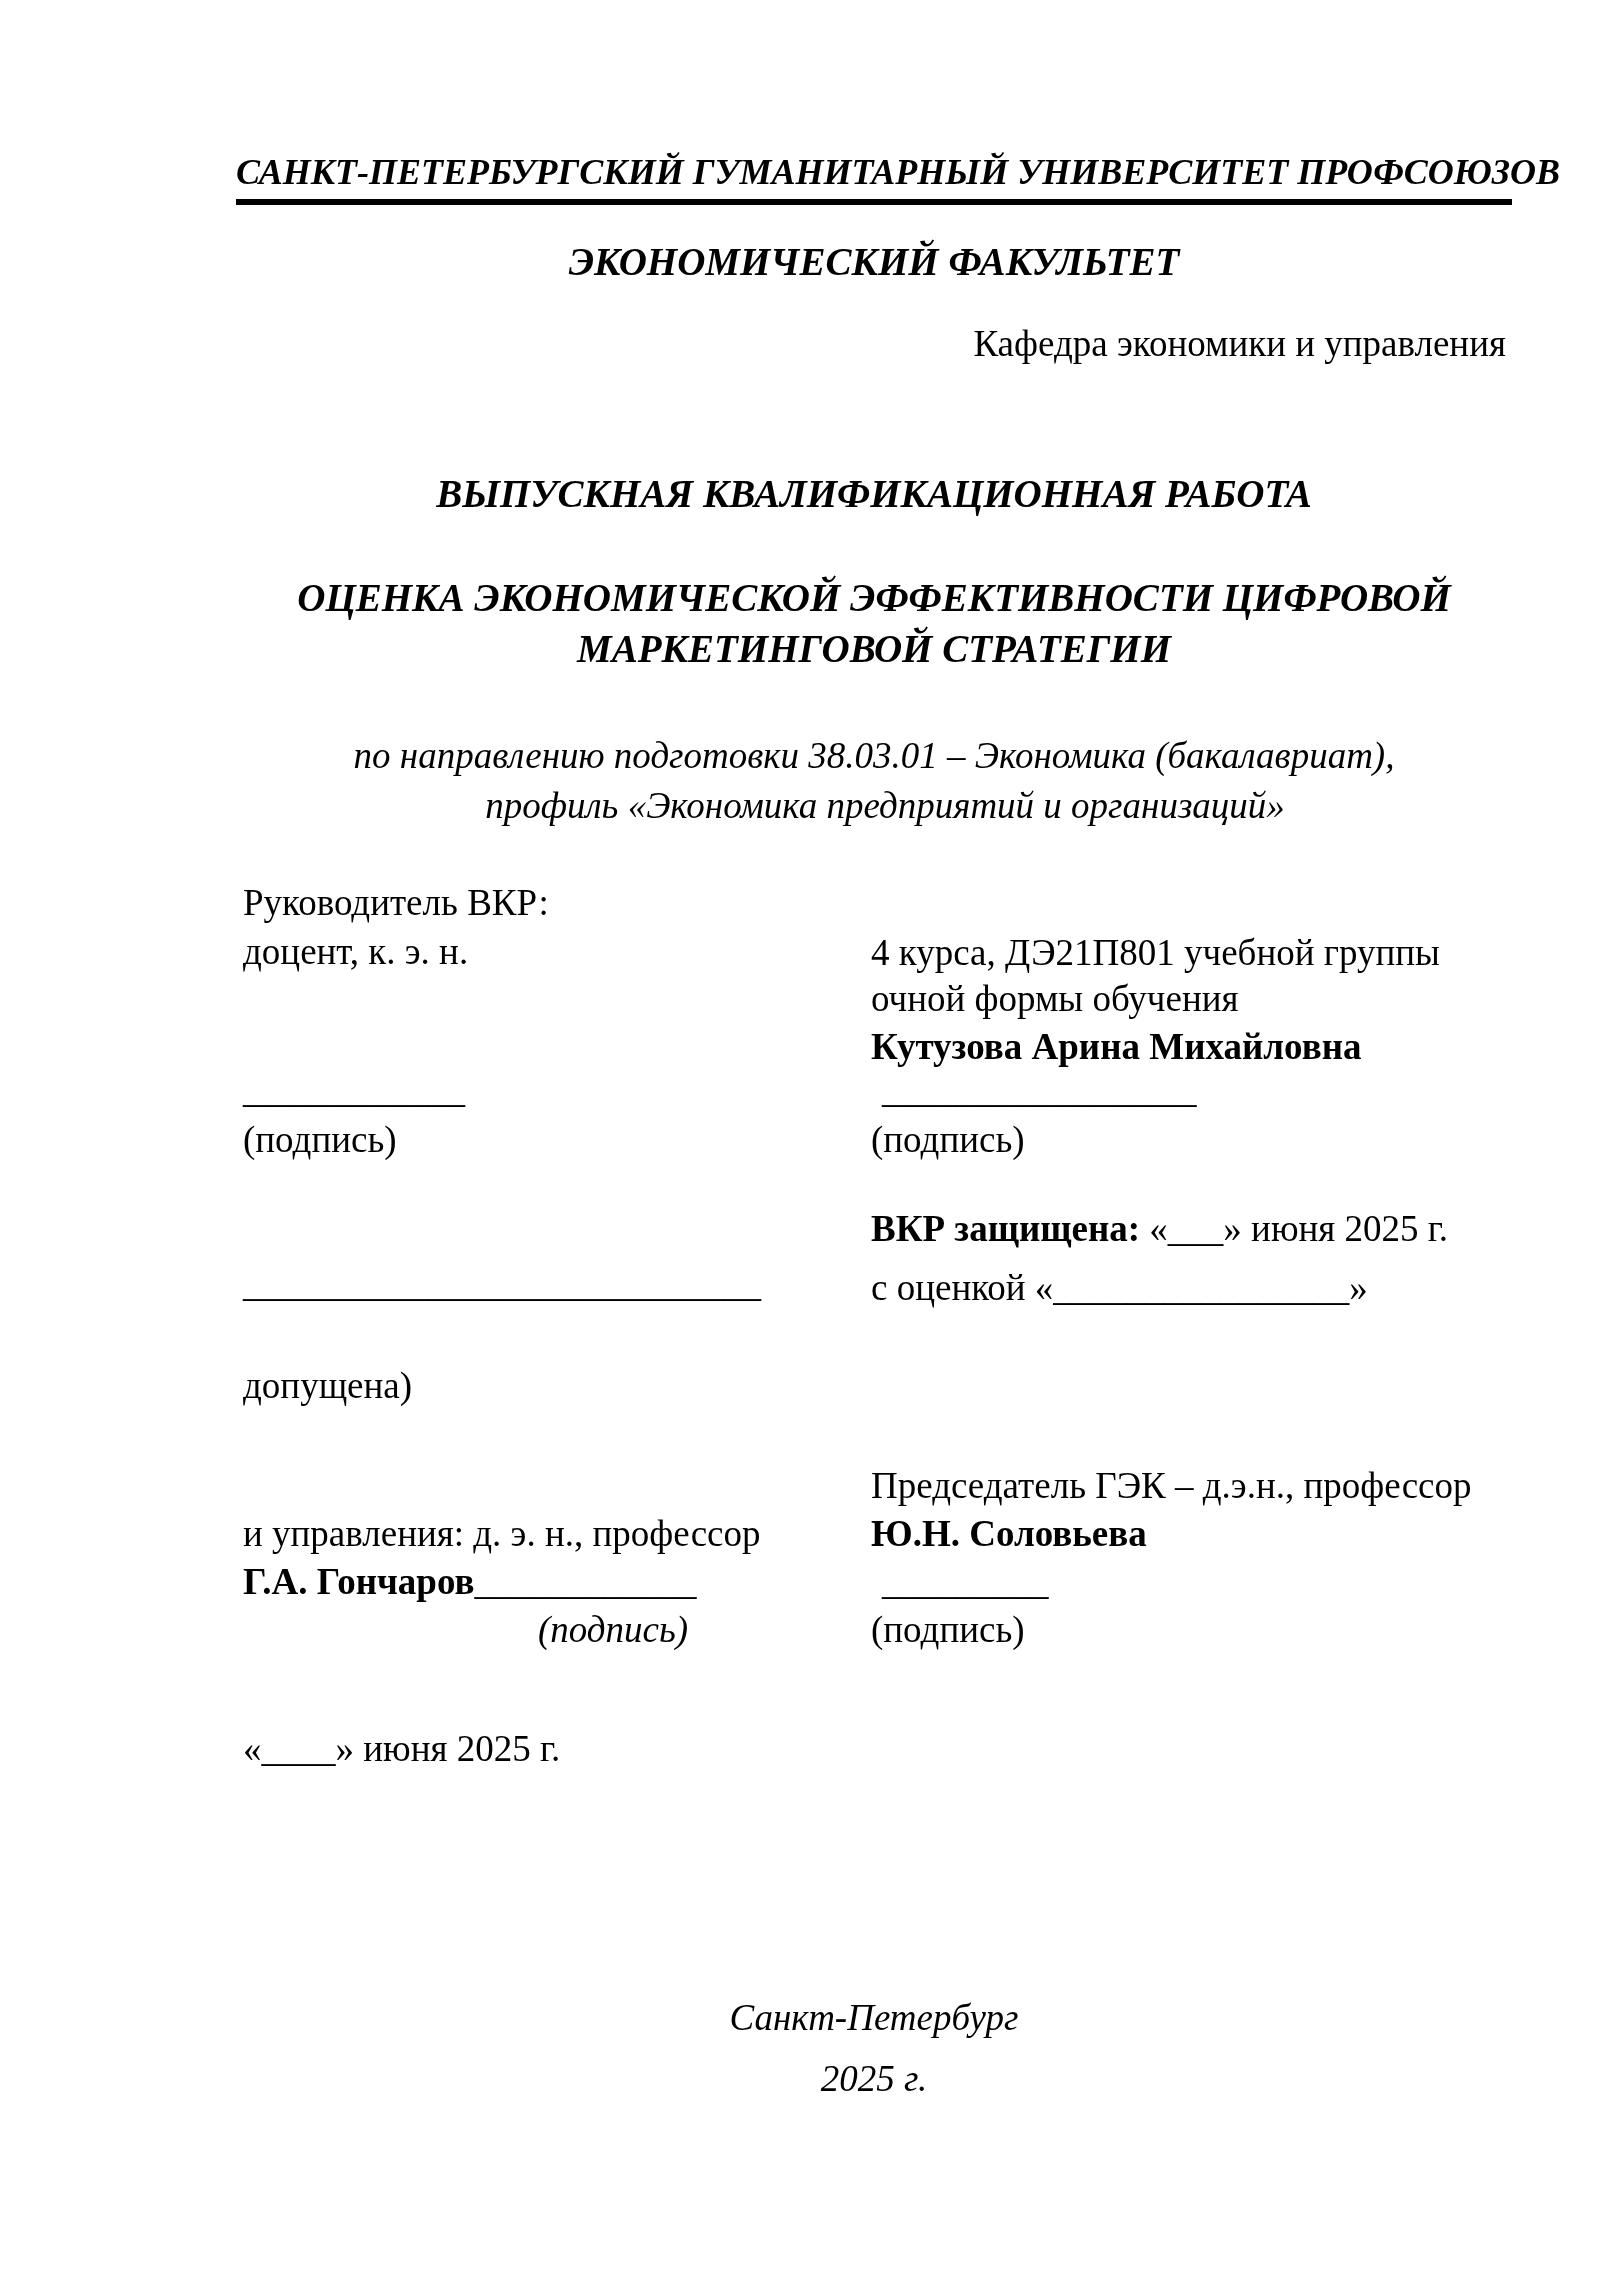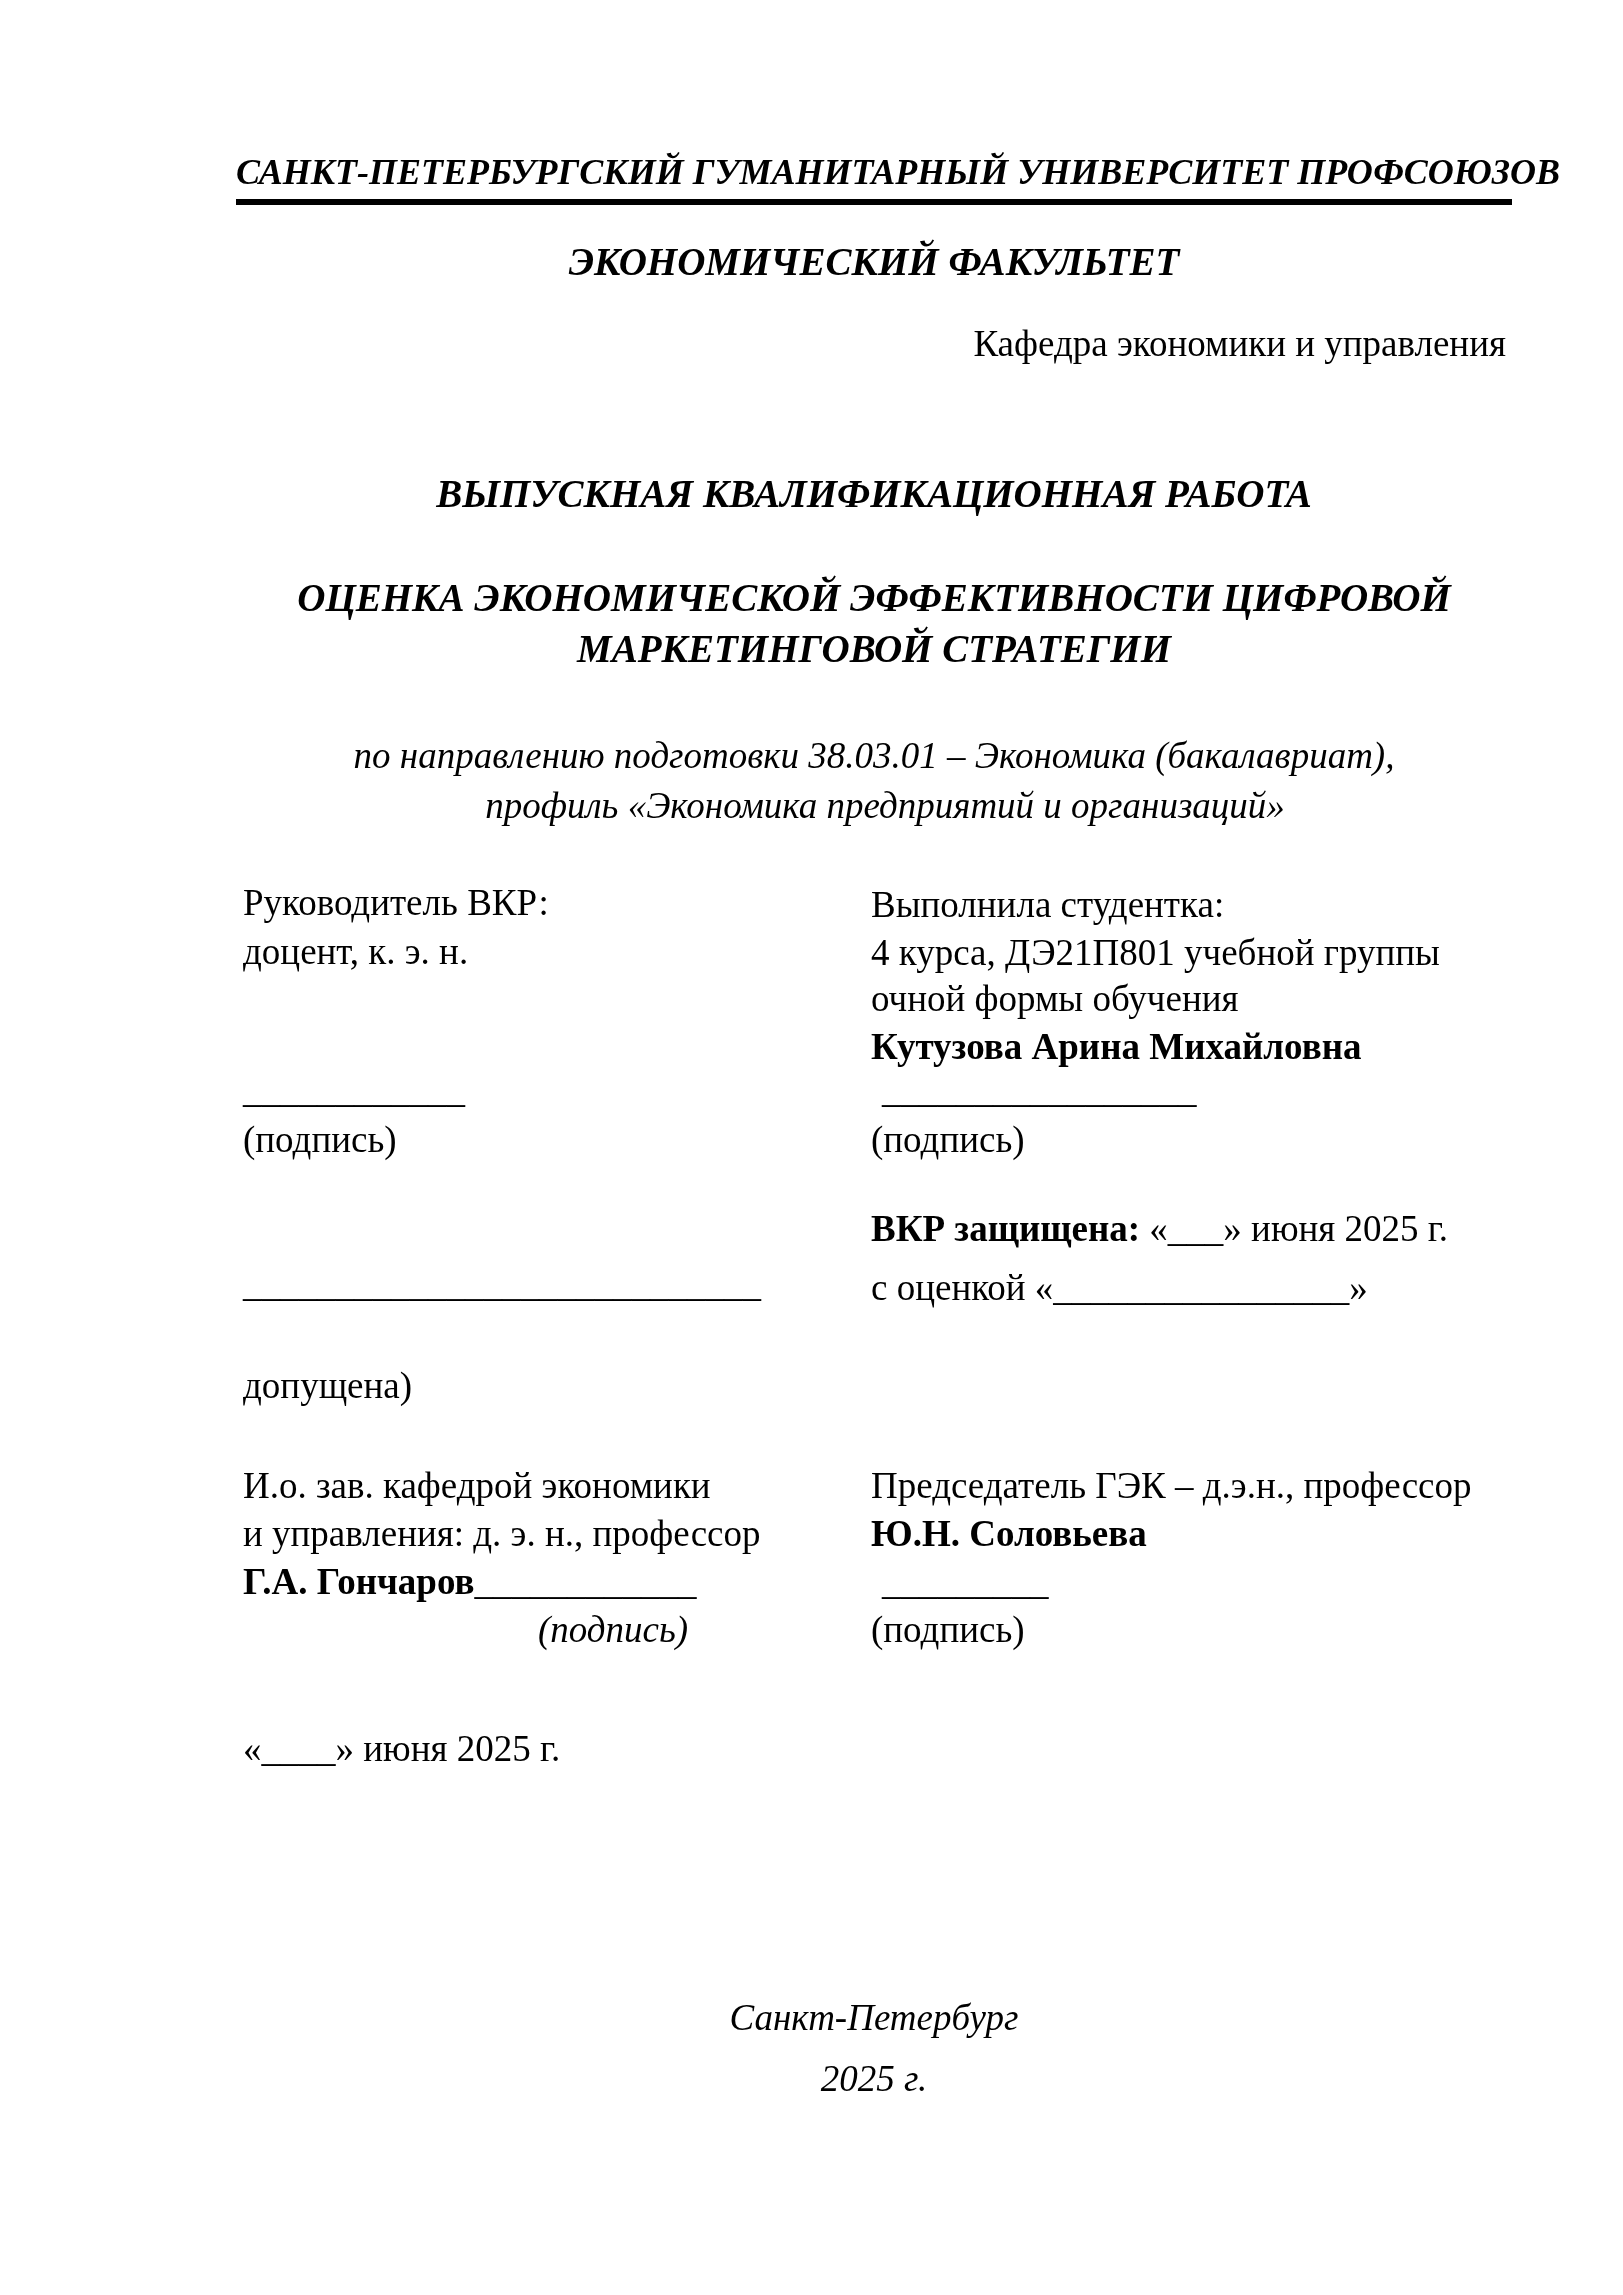--- a/index.html
+++ b/index.html
@@ -49,36 +49,34 @@
   <div class="abs big center nowrap" style="left:236px; top:624px; width:1276px;">МАРКЕТИНГОВОЙ СТРАТЕГИИ</div>
 
   <div class="abs center nowrap" style="left:236px; top:732px; width:1276px;">по направлению подготовки 38.03.01 – Экономика (бакалавриат),</div>
   <div class="abs center nowrap" style="left:247px; top:782px; width:1276px;">профиль «Экономика предприятий и организаций»</div>
 
   <div class="abs nowrap" style="left:243px; top:879px;">Руководитель ВКР:</div>
   <div class="abs nowrap" style="left:243px; top:928px;">доцент, к. э. н.</div>
   <div class="abs nowrap" style="left:243px; top:1066px;">____________</div>
   <div class="abs nowrap" style="left:243px; top:1116px;">(подпись)</div>
 
-  <div class="abs nowrap" style="left:871px; top:881px;">Выполнила студентка:</div>
   <div class="abs nowrap" style="left:871px; top:929px;">4 курса, ДЭ21П801 учебной группы</div>
   <div class="abs nowrap" style="left:871px; top:975px;">очной формы обучения</div>
   <div class="abs bold nowrap" style="left:871px; top:1023px;">Кутузова Арина Михайловна</div>
   <div class="abs nowrap" style="left:882px; top:1066px;">_________________</div>
   <div class="abs nowrap" style="left:871px; top:1116px;">(подпись)</div>
 
   <div class="abs nowrap" style="left:871px; top:1205px;">
     <span class="bold">ВКР защищена:</span><span> «___» июня 2025 г.</span>
   </div>
   <div class="abs nowrap" style="left:871px; top:1264px;">с оценкой «________________»</div>
 
   <div class="abs nowrap" style="left:243px; top:1260px;">____________________________</div>
   <div class="abs nowrap" style="left:243px; top:1362px;">допущена)</div>
 
-  <div class="abs nowrap" style="left:243px; top:1462px;">И.о. зав. кафедрой экономики</div>
   <div class="abs nowrap" style="left:243px; top:1510px;text-align:center;">и управления: д. э. н., профессор</div>
   <div class="abs nowrap" style="left:243px; top:1558px;">
     <span class="bold">Г.А. Гончаров</span><span>____________</span>
   </div>
   <div class="abs center nowrap" style="left:495px; top:1606px; width:236px;">(подпись)</div>
   <div class="abs nowrap" style="left:243px; top:1697px;margin-top:28px;">«____» июня 2025 г.</div>
 
   <div class="abs nowrap" style="left:871px; top:1462px;">Председатель ГЭК – д.э.н., профессор</div>
   <div class="abs bold nowrap" style="left:871px; top:1510px;">Ю.Н. Соловьева</div>
   <div class="abs nowrap" style="left:882px; top:1558px;">_________</div>

